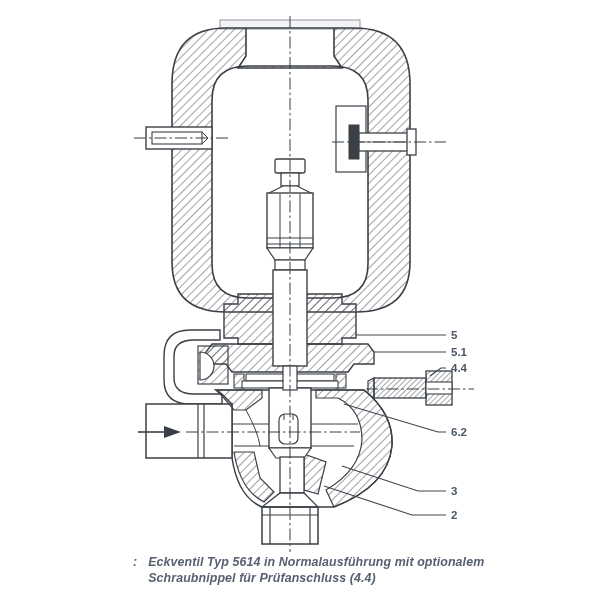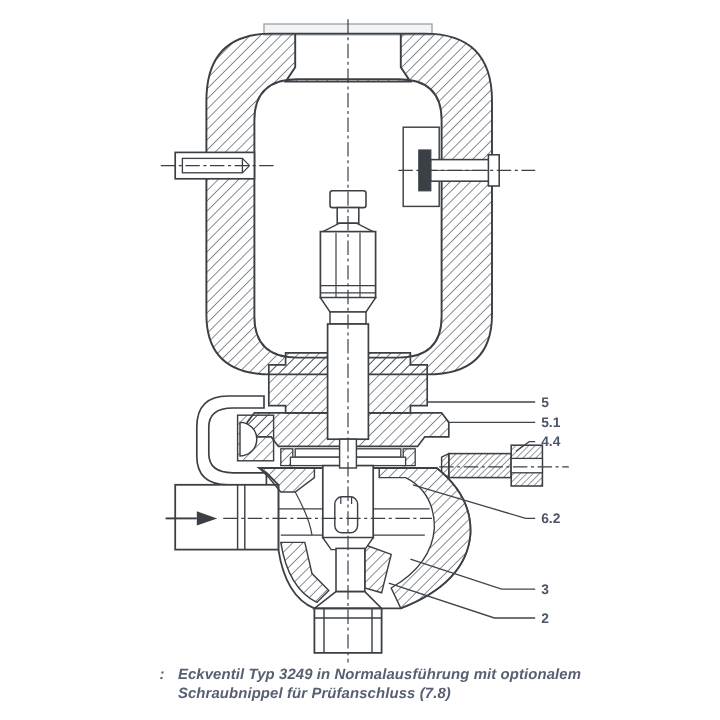--- a/index.html
+++ b/index.html
@@ -167,18 +167,18 @@
       <text class="plabel" x="451" y="372">4.4</text>
       <text class="plabel" x="451" y="436">6.2</text>
       <text class="plabel" x="451" y="495">3</text>
       <text class="plabel" x="451" y="519">2</text>
     </g>
   </svg>
 
   <div class="caption">
     <span class="marker">:</span>
     <span class="lines">
-      <span>Eckventil Typ 3249 in Normalausführung mit optionalem</span><br>
-      <span>Schraubnippel für Prüfanschluss (7.8)</span>
+      <span>Eckventil Typ 5614 in Normalausführung mit optionalem</span><br>
+      <span>Schraubnippel für Prüfanschluss (4.4)</span>
     </span>
   </div>
 
 </div>
 
 </body></html>

